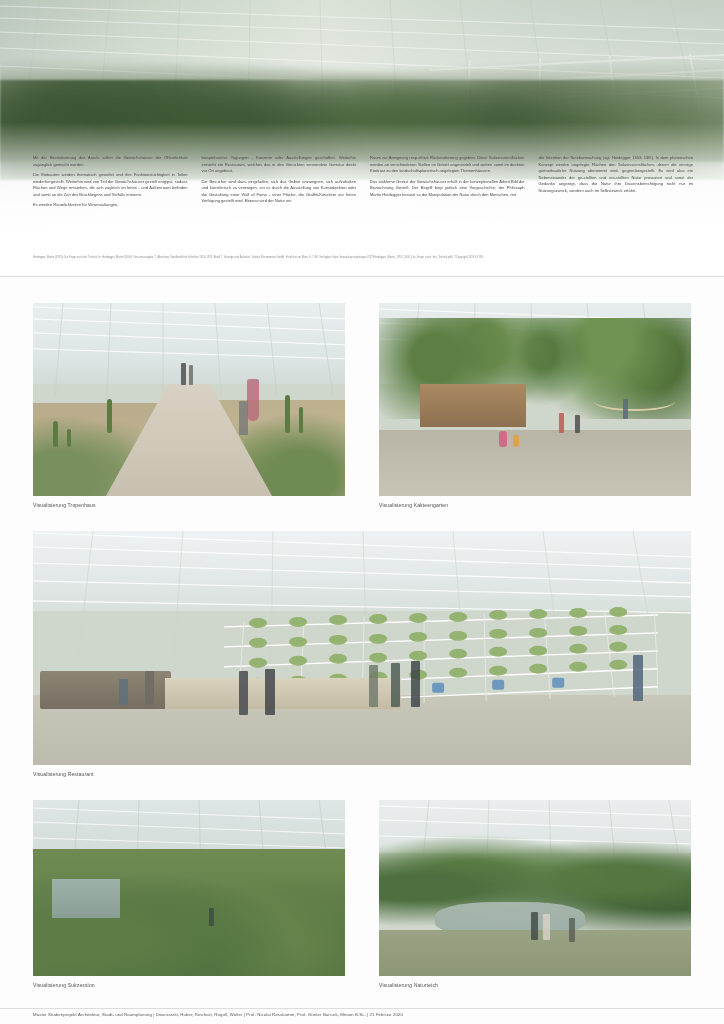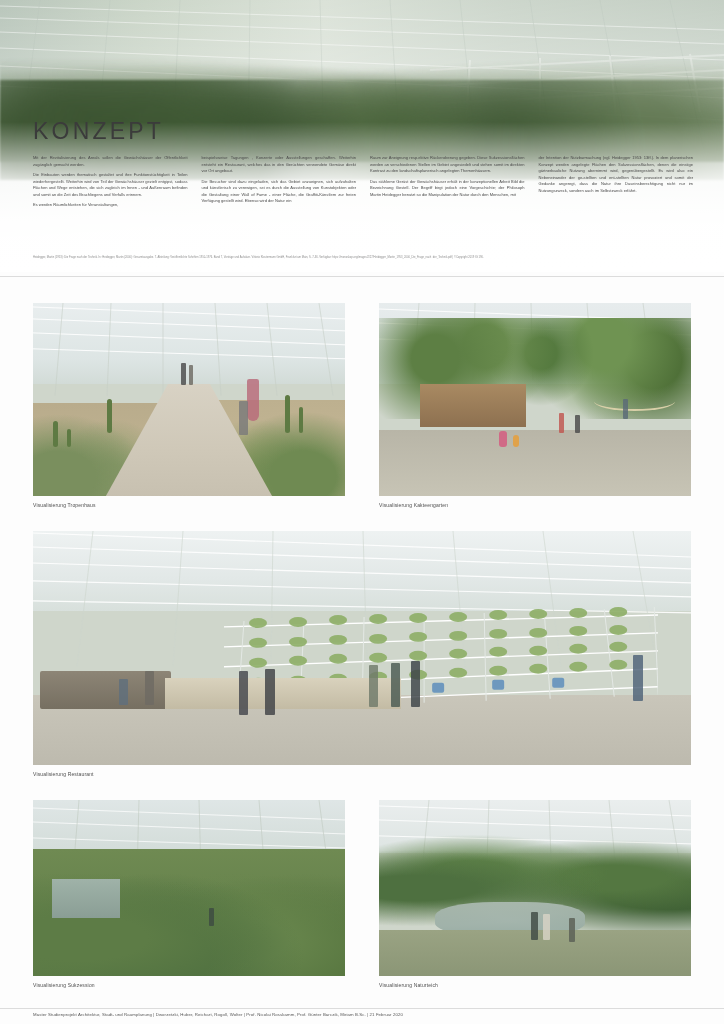--- a/index.html
+++ b/index.html
@@ -319,21 +319,20 @@
           <path d="M540,58 L540,118"></path>
           <path d="M610,56 L616,116"></path>
           <path d="M690,54 L700,112"></path>
       </g>
     </svg>
 
     <div class="hero-greens"></div>
     <div class="hero-trees"></div>
     <div class="hero-fade"></div>
 
-    <div class="hero-title">KONZEPT</div>
   </div>
 
   <div class="concept-text">
     <div class="col">
       <p>Mit der Revitalisierung des Areals sollen die Gewächshäuser der Öffentlichkeit zugänglich gemacht werden.</p>
       <p>Die Einbauten werden thematisch gestaltet und ihre Funktionstüchtigkeit in Teilen wiederhergestellt. Weiterhin wird von Teil der Gewächshäuser gezielt entgipst, sodass Flächen und Wege entstehen, die sich zugleich im Innen - und Außenraum befinden und somit an die Zeit des Brachliegens und Verfalls erinnern.</p>
       <p>Es werden Räumlichkeiten für Veranstaltungen,</p>
     </div>
     <div class="col">
       <p>beispielsweise Tagungen , Konzerte oder Ausstellungen geschaffen. Weiterhin entsteht ein Restaurant, welches das in den Gerüchten verwendete Gemüse direkt vor Ort angebaut.</p>

